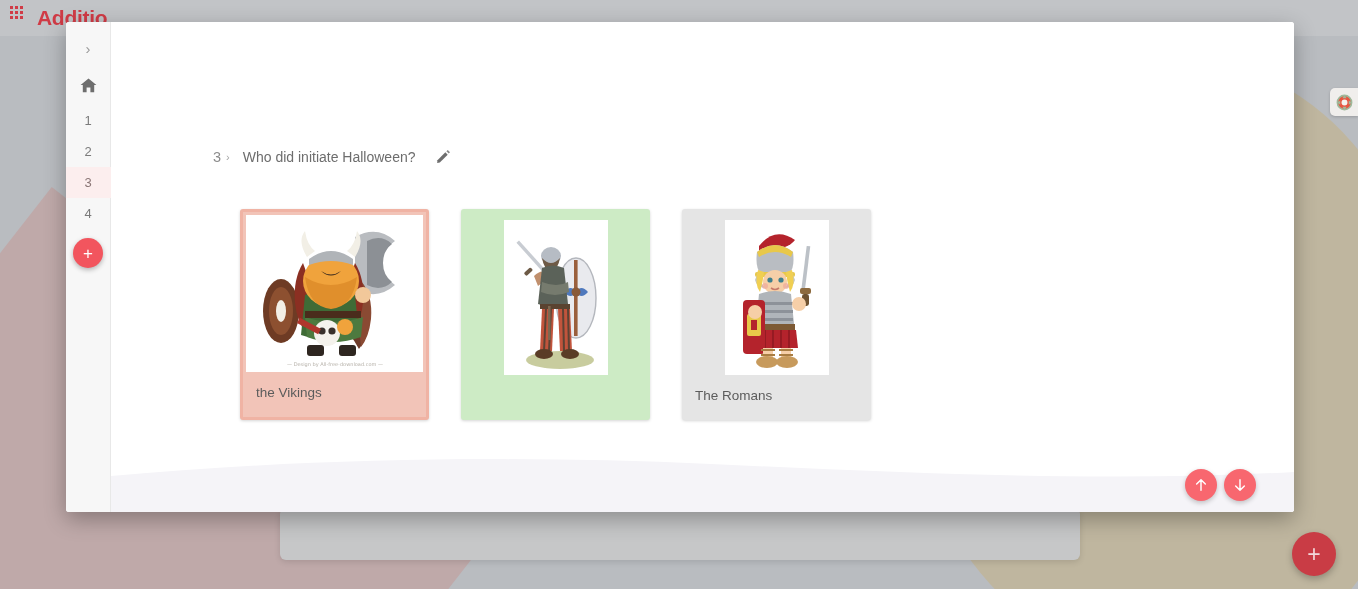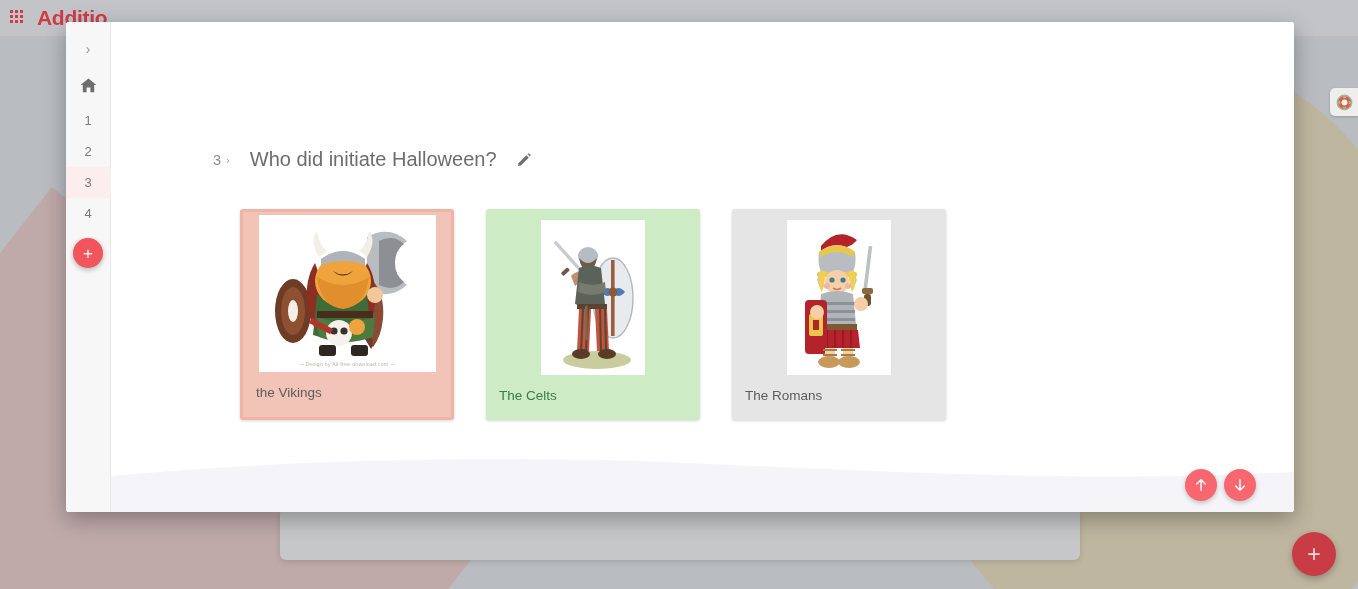--- a/index.html
+++ b/index.html
@@ -26,21 +26,21 @@
     left: 0; top: 0;
     width: 1358px; height: 36px;
     background: #c2c4c7;
     z-index: 2;
   }
 
   .brand-wrap {
     position: absolute;
     left: 10px; top: 6px;
     display: flex;
-    align-items: center;
+    align-items: flex-start;
     gap: 11px;
     z-index: 3;
   }
   .apps-grid {
     width: 16px; height: 16px;
     display: grid;
     grid-template-columns: repeat(3, 3px);
     grid-template-rows: repeat(3, 3px);
     gap: 2px;
   }
@@ -219,40 +219,40 @@
     display: flex;
     align-items: center;
     gap: 9px;
   }
   .q-index {
     font-size: 14.5px;
     color: #8c8c8c;
   }
   .q-caret { font-size: 11px; color: #a5a5a5; margin-left: -4px; }
   .q-text {
-    font-size: 20px;
+    font-size: 14px;
     color: #6d6d6d;
-    margin-left: 11px;
+    margin-left: 4px;
   }
   .q-edit {
     margin-left: 10px;
     cursor: pointer;
     display: flex;
     align-items: center;
   }
 
   
   .answers {
     position: absolute;
     left: 129px; top: 187px;
     display: flex;
     gap: 32px;
   }
   .ans-card {
-    width: 214px;
+    width: 189px;
     height: 211px;
     border-radius: 3px;
     display: flex;
     flex-direction: column;
     cursor: pointer;
     box-shadow: 0 1px 3px rgba(0,0,0,0.17);
     overflow: hidden;
   }
   .ans-card.tone-pink { background: #e5e5e5; }
   .ans-card.tone-green { background: #cdebc5; }
@@ -469,21 +469,20 @@
               <path d="M46 89 h2 l-2 42 h-2 Z" fill="#5d4334"></path>
               <path d="M58 89 h2 l1 42 h-2 Z" fill="#5d4334"></path>
               <path d="M63 89 h2 l1 42 h-2 Z" fill="#5d4334"></path>
 
               <ellipse cx="40" cy="134" rx="9" ry="5" fill="#5a3c26"></ellipse>
               <ellipse cx="66" cy="134" rx="9" ry="5" fill="#5a3c26"></ellipse>
 
               <rect x="44" y="86" width="2.6" height="34" fill="#7d6850"></rect>
             </svg>
           </div>
-          <div class="ans-label">The Celts</div>
         </div>
 
         <div class="ans-card tone-pink">
           <div class="ans-thumb">
             <svg width="104" height="155" viewBox="0 0 104 155" aria-hidden="true">
 
               <rect x="79" y="26" width="3.6" height="44" fill="#bcc1c7" transform="rotate(7 81 48)"></rect>
               <rect x="75" y="68" width="11" height="6" rx="2" fill="#8d6a3e"></rect>
               <rect x="77" y="74" width="7" height="12" rx="2.4" fill="#6e5231"></rect>
 

